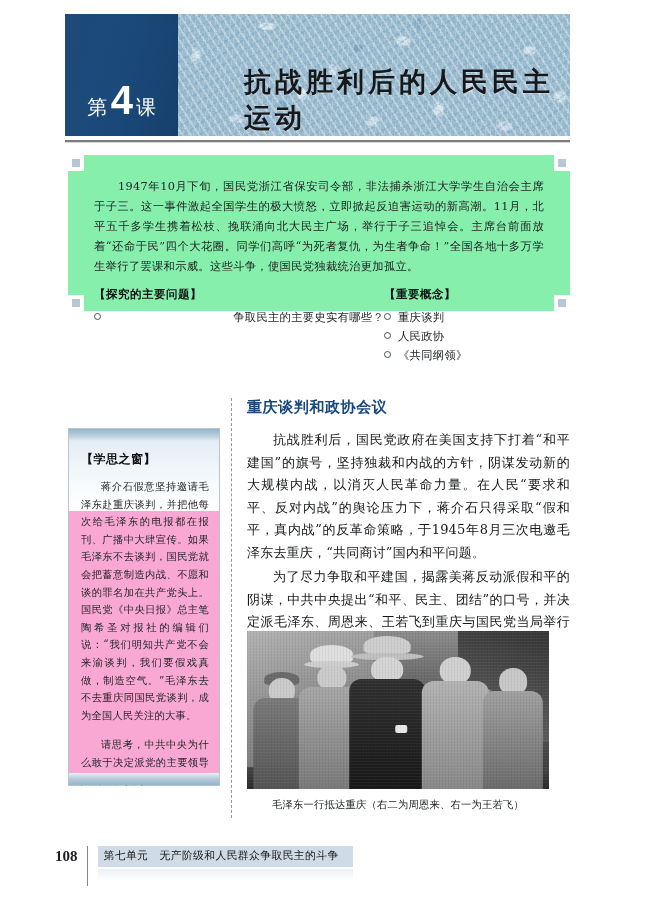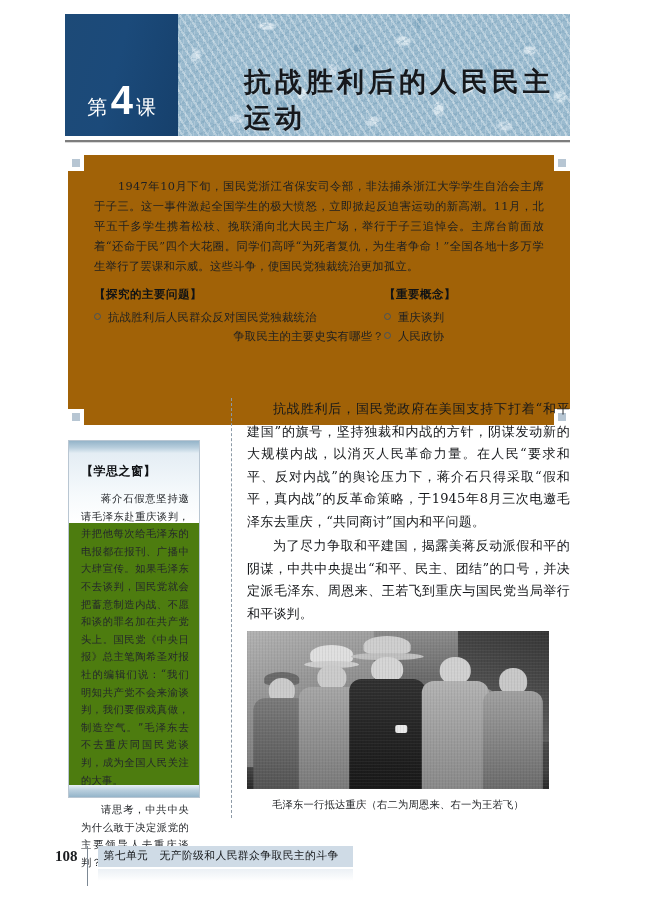--- a/index.html
+++ b/index.html
@@ -114,22 +114,22 @@
     border-bottom: 1px solid #d8d8d8;
     box-sizing: border-box;
   }
 
   
   .intro-box {
     position: absolute;
     left: 68px;
     top: 155px;
     width: 502px;
-    height: 270px;
-    background: #a16207;
+    height: 156px;
+    background: #86efac;
   }
   .corner {
     position: absolute;
     width: 16px;
     height: 16px;
     background: #ffffff;
   }
   .corner::after {
     content: "";
     position: absolute;
@@ -203,24 +203,24 @@
     top: 398px;
     width: 0;
     height: 420px;
     border-left: 1px dashed #8d9aa6;
   }
 
   
   .sidebar-box {
     position: absolute;
     left: 68px;
-    top: 440px;
-    width: 132px;
+    top: 428px;
+    width: 152px;
     height: 358px;
-    background: #4d7c0f;
+    background: #f9a8d4;
     border: 1px solid #b9c6d2;
     box-sizing: border-box;
   }
   .sidebar-capbar {
     height: 12px;
     background: linear-gradient(180deg, #94b4c9 0%, #b8cedd 55%, #e2ecf3 100%);
   }
   .sidebar-botbar {
     position: absolute;
     left: 0;
@@ -457,52 +457,56 @@
   <div class="corner bl"></div>
   <div class="corner br"></div>
 
   <div class="intro-text">1947年10月下旬，国民党浙江省保安司令部，非法捕杀浙江大学学生自治会主席于子三。这一事件激起全国学生的极大愤怒，立即掀起反迫害运动的新高潮。11月，北平五千多学生携着松枝、挽联涌向北大民主广场，举行于子三追悼会。主席台前面放着“还命于民”四个大花圈。同学们高呼“为死者复仇，为生者争命！”全国各地十多万学生举行了罢课和示威。这些斗争，使国民党独裁统治更加孤立。</div>
 
   <div class="qa-row">
     <div class="qa-col-left">
       <div class="qa-head">【探究的主要问题】</div>
       <div class="qa-item">
         <span class="bullet"></span>
-        <span>抗战胜利后人民群众反对国民党独裁统治</span>
         <span class="cont">争取民主的主要史实有哪些？</span>
       </div>
     </div>
     <div class="qa-col-right">
       <div class="qa-head">【重要概念】</div>
       <div class="qa-item">
         <span class="bullet"></span>
         <span>重庆谈判</span>
       </div>
       <div class="qa-item">
         <span class="bullet"></span>
         <span>人民政协</span>
       </div>
+      <div class="qa-item">
+        <span class="bullet"></span>
+        <span>《共同纲领》</span>
+      </div>
     </div>
   </div>
 </div>
 
 <div class="divider-dashed"></div>
 
 <div class="sidebar-box">
   <div class="sidebar-capbar"></div>
   <div class="sidebar-sheen"></div>
   <div class="sidebar-inner">
     <div class="sidebar-title">【学思之窗】</div>
     <div class="sidebar-para">蒋介石假意坚持邀请毛泽东赴重庆谈判，并把他每次给毛泽东的电报都在报刊、广播中大肆宣传。如果毛泽东不去谈判，国民党就会把蓄意制造内战、不愿和谈的罪名加在共产党头上。国民党《中央日报》总主笔陶希圣对报社的编辑们说：“我们明知共产党不会来渝谈判，我们要假戏真做，制造空气。”毛泽东去不去重庆同国民党谈判，成为全国人民关注的大事。</div>
     <div class="sidebar-para">请思考，中共中央为什么敢于决定派党的主要领导人去重庆谈判？</div>
   </div>
   <div class="sidebar-botbar"></div>
 </div>
 
 <div class="content-col">
+  <div class="section-title">重庆谈判和政协会议</div>
   <div class="body-para">抗战胜利后，国民党政府在美国支持下打着“和平建国”的旗号，坚持独裁和内战的方针，阴谋发动新的大规模内战，以消灭人民革命力量。在人民“要求和平、反对内战”的舆论压力下，蒋介石只得采取“假和平，真内战”的反革命策略，于1945年8月三次电邀毛泽东去重庆，“共同商讨”国内和平问题。</div>
   <div class="body-para">为了尽力争取和平建国，揭露美蒋反动派假和平的阴谋，中共中央提出“和平、民主、团结”的口号，并决定派毛泽东、周恩来、王若飞到重庆与国民党当局举行和平谈判。</div>
 </div>
 
 <div class="photo-wrap">
   <div class="photo">
     <div class="ph-bg"></div>
     <div class="ph-wall"></div>
     <div class="ph-dark-right"></div>
     <div class="ph-ground"></div>

